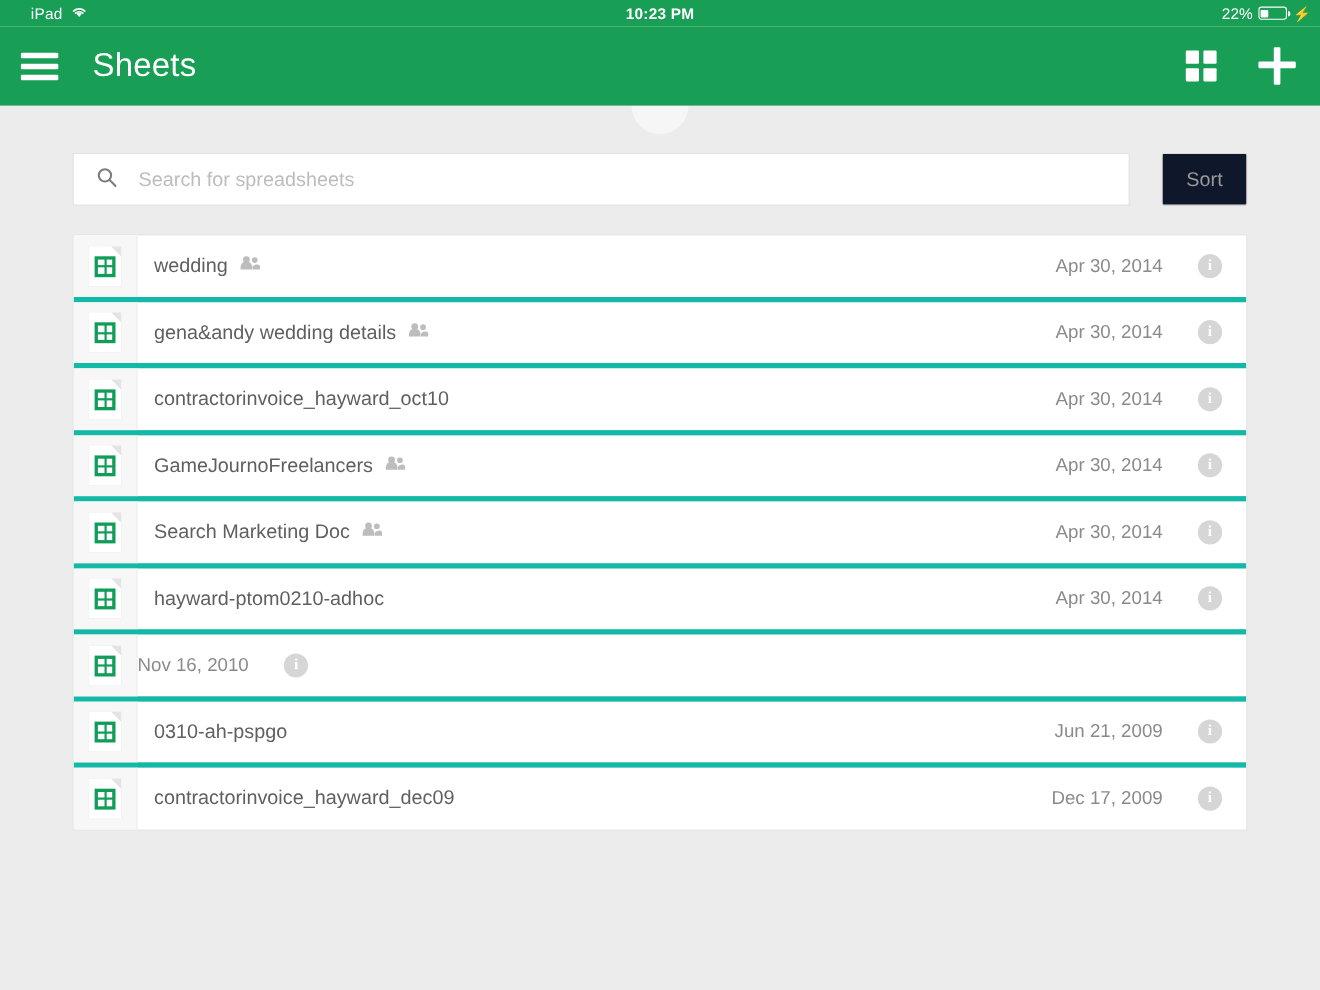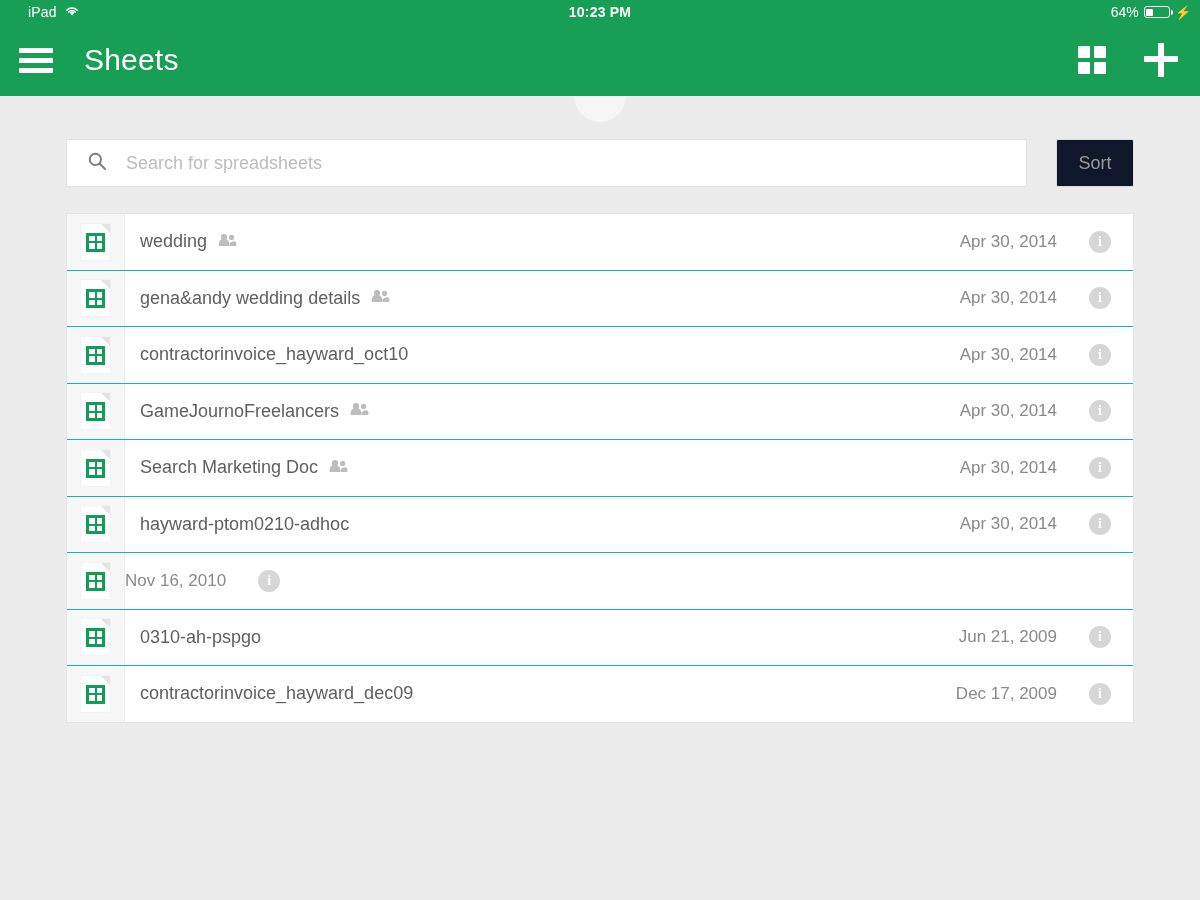--- a/index.html
+++ b/index.html
@@ -208,21 +208,21 @@
     margin-top: 26px;
     background: #ffffff;
     border: 1px solid #e4e4e4;
     border-radius: 2px;
     overflow: hidden;
   }
   .file-row {
     display: flex;
     align-items: stretch;
     height: 55.5px;
-    border-bottom: 1px solid #14b8a6;
+    border-bottom: 5px solid #14b8a6;
     background: #ffffff;
     cursor: pointer;
   }
   .file-row:last-child { border-bottom: none; }
 
   .icon-cell {
     width: 57px;
     flex: 0 0 57px;
     background: #f7f7f7;
     display: flex;
@@ -314,21 +314,21 @@
     <span class="wifi-icon">
       <svg width="16" height="12" viewBox="0 0 16 12">
         <path d="M8 10.4 L5.6 7.6 a3.6 3.6 0 0 1 4.8 0 Z" fill="#ffffff"></path>
         <path d="M2.9 5.1 a7.4 7.4 0 0 1 10.2 0" stroke="#ffffff" stroke-width="1.5" fill="none" stroke-linecap="round"></path>
         <path d="M4.7 7.0 a5 5 0 0 1 6.6 0" stroke="#ffffff" stroke-width="1.5" fill="none" stroke-linecap="round"></path>
       </svg>
     </span>
   </div>
   <div class="sb-center">10:23 PM</div>
   <div class="sb-right">
-    <span>64%</span>
+    <span>22%</span>
     <span class="battery">
         <span class="fill"></span>
       </span>
     <span class="bolt">⚡</span>
   </div>
 </div>
 
 <div class="appbar">
   <div class="hamburger">
     <span></span>

